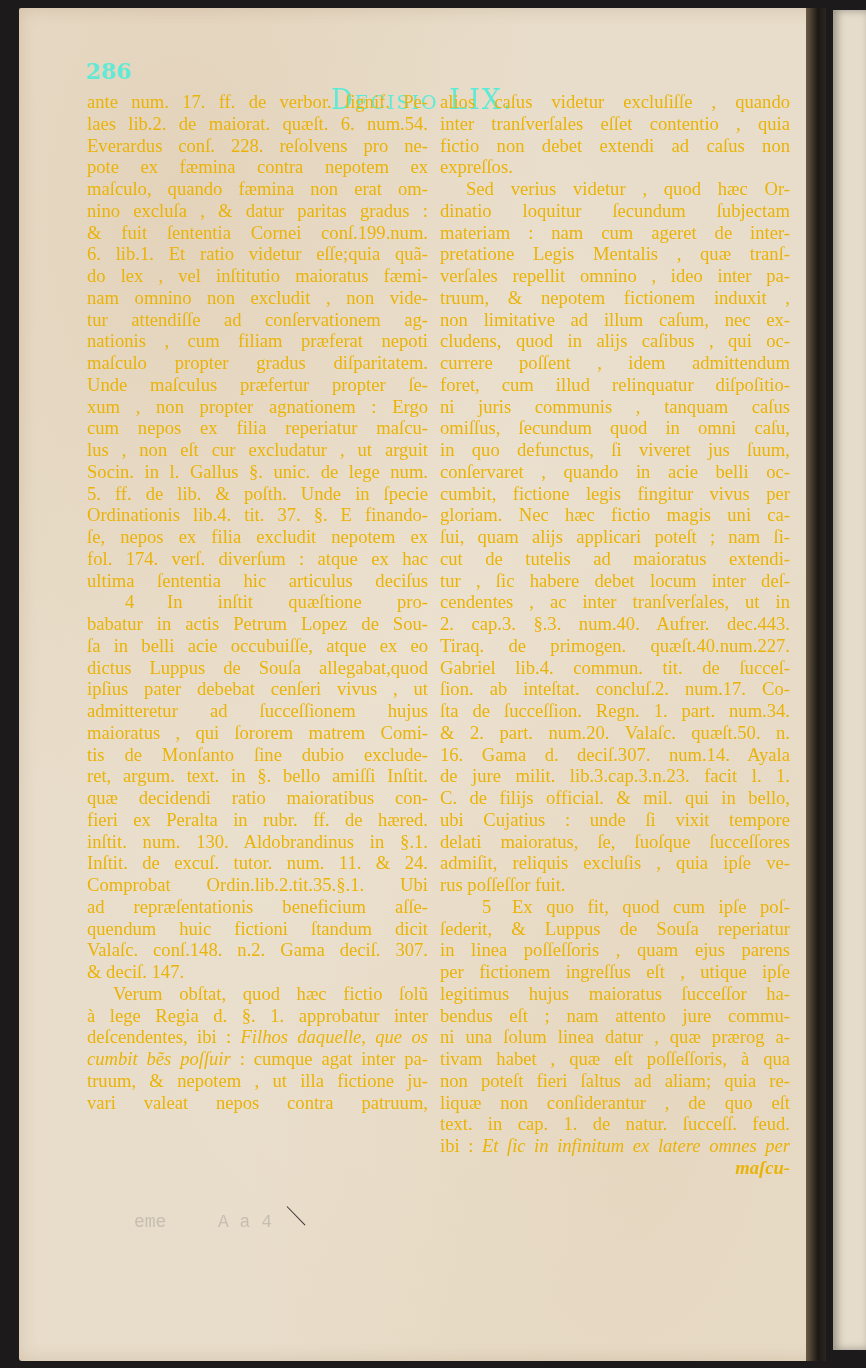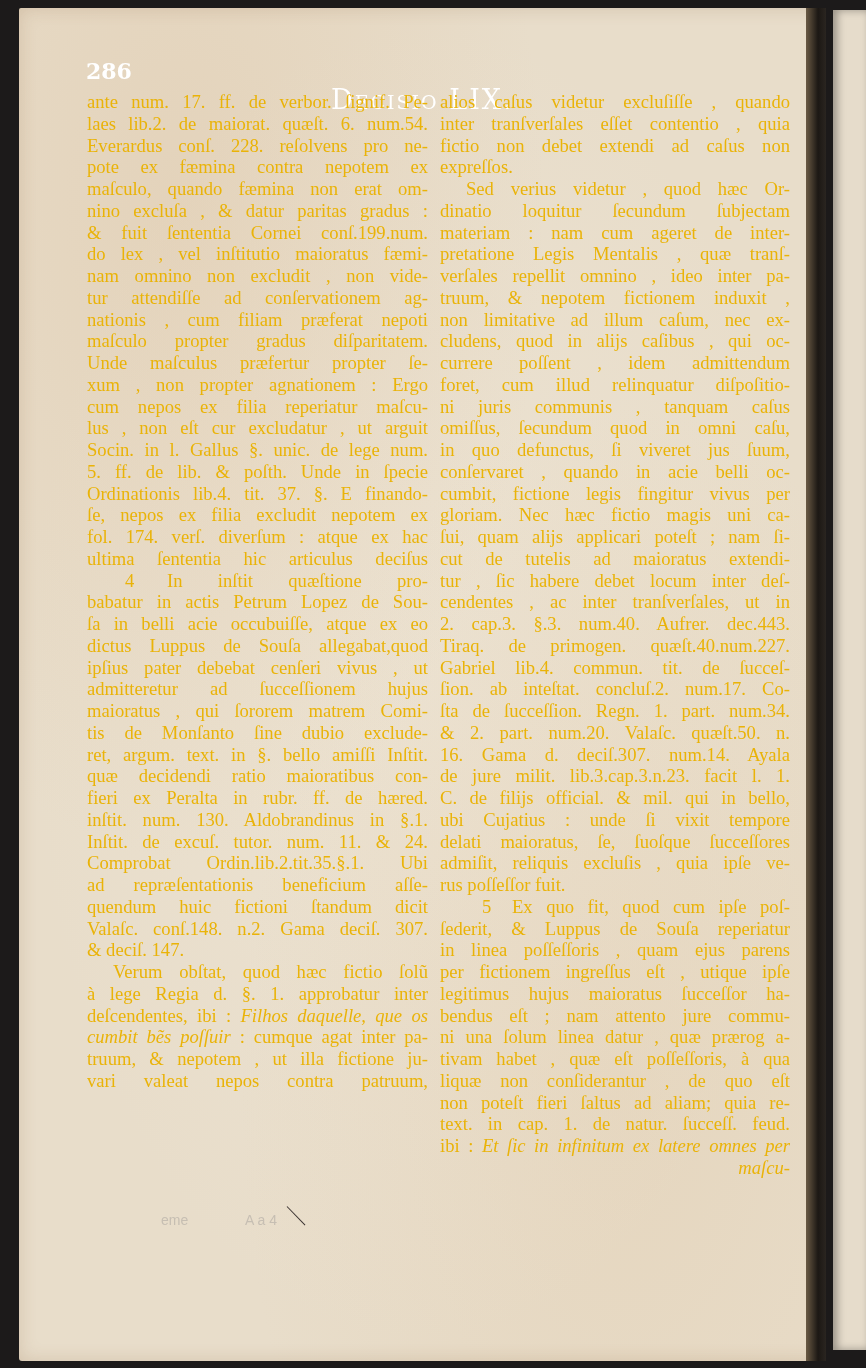--- a/index.html
+++ b/index.html
@@ -43,32 +43,31 @@
       left: 833px;
       top: 10px;
       width: 33px;
       height: 1340px;
       background: #e6dccb;
       box-shadow: inset 4px 0 8px rgba(0,0,0,0.35);
     }
     .bleed {
       position: absolute;
       color: rgba(110,110,120,0.28);
-      font-family: Liberation Sans, sans-serif;
-      font-size: 14px;
-      margin-left: 27px;
+      font-family: Liberation Mono, monospace;
+      font-size: 18px;
     }
     .running-head {
       position: absolute;
       left: 86px;
       top: 52px;
       width: 720px;
       height: 36px;
       font-family: "DejaVu Serif", serif;
-      color: #ffffff;
+      color: #5eead4;
     }
     .page-number {
       position: absolute;
       left: 0;
       top: 6px;
       font-size: 22px;
       font-weight: bold;
     }
     .title {
       position: absolute;
@@ -91,21 +90,21 @@
     .col-left { left: 87px; width: 341px; }
     .col-right { left: 440px; width: 350px; }
     .line {
       display: block;
       white-space: nowrap;
       text-align-last: justify;
       height: 21.75px;
     }
     .line.last { text-align-last: left; }
     .line.indent { padding-left: 26px; }
-    .line.right { text-align: center; text-align-last: right; }
+    .line.right { text-align: center; text-align-last: right; font-weight: bold; }
     .para-num {
       display: inline-block;
       width: 80px;
       padding-left: 38px;
       box-sizing: border-box;
     }
     .para-num.r { padding-left: 42px; width: 72px; }
     em { font-style: italic; }
     .stroke {
       position: absolute;
@@ -136,20 +135,21 @@
 
   <div class="col col-left" id="left-col">
     <div id="left-lines">
         <span class="line">ante num. 17. ff. de verbor. ſignif. Pe-</span>
         <span class="line">laes lib.2. de maiorat. quæſt. 6. num.54.</span>
         <span class="line">Everardus conſ. 228. reſolvens pro ne-</span>
         <span class="line">pote ex fæmina contra nepotem ex</span>
         <span class="line">maſculo, quando fæmina non erat om-</span>
         <span class="line">nino excluſa , &amp; datur paritas gradus :</span>
         <span class="line">&amp; fuit ſententia Cornei conſ.199.num.</span>
+        <span class="line">6. lib.1. Et ratio videtur eſſe;quia quã-</span>
         <span class="line">do lex , vel inſtitutio maioratus fæmi-</span>
         <span class="line">nam omnino non excludit , non vide-</span>
         <span class="line">tur attendiſſe ad conſervationem ag-</span>
         <span class="line">nationis , cum filiam præferat nepoti</span>
         <span class="line">maſculo propter gradus diſparitatem.</span>
         <span class="line">Unde maſculus præfertur propter ſe-</span>
         <span class="line">xum , non propter agnationem : Ergo</span>
         <span class="line">cum nepos ex filia reperiatur maſcu-</span>
         <span class="line">lus , non eſt cur excludatur , ut arguit</span>
         <span class="line">Socin. in l. Gallus §. unic. de lege num.</span>
@@ -233,22 +233,22 @@
       </div>
     <span class="line"><span class="para-num r">5</span><span>Ex quo fit, quod cum ipſe poſ-</span></span>
     <div id="right-c">
         <span class="line">ſederit, &amp; Luppus de Souſa reperiatur</span>
         <span class="line">in linea poſſeſſoris , quam ejus parens</span>
         <span class="line">per fictionem ingreſſus eſt , utique ipſe</span>
         <span class="line">legitimus hujus maioratus ſucceſſor ha-</span>
         <span class="line">bendus eſt ; nam attento jure commu-</span>
         <span class="line">ni una ſolum linea datur , quæ prærog a-</span>
         <span class="line">tivam habet , quæ eſt poſſeſſoris, à qua</span>
+        <span class="line">non poteſt fieri ſaltus ad aliam; quia re-</span>
         <span class="line">liquæ non conſiderantur , de quo eſt</span>
-        <span class="line">non poteſt fieri ſaltus ad aliam; quia re-</span>
         <span class="line">text. in cap. 1. de natur. ſucceſſ. feud.</span>
       </div>
     <span class="line"><span>ibi : </span><em>Et ſic in infinitum ex latere omnes per</em></span>
     <span class="line right"><em>maſcu-</em></span>
   </div>
 
   <div class="stroke"></div>
 </div>
 
 </body></html>

